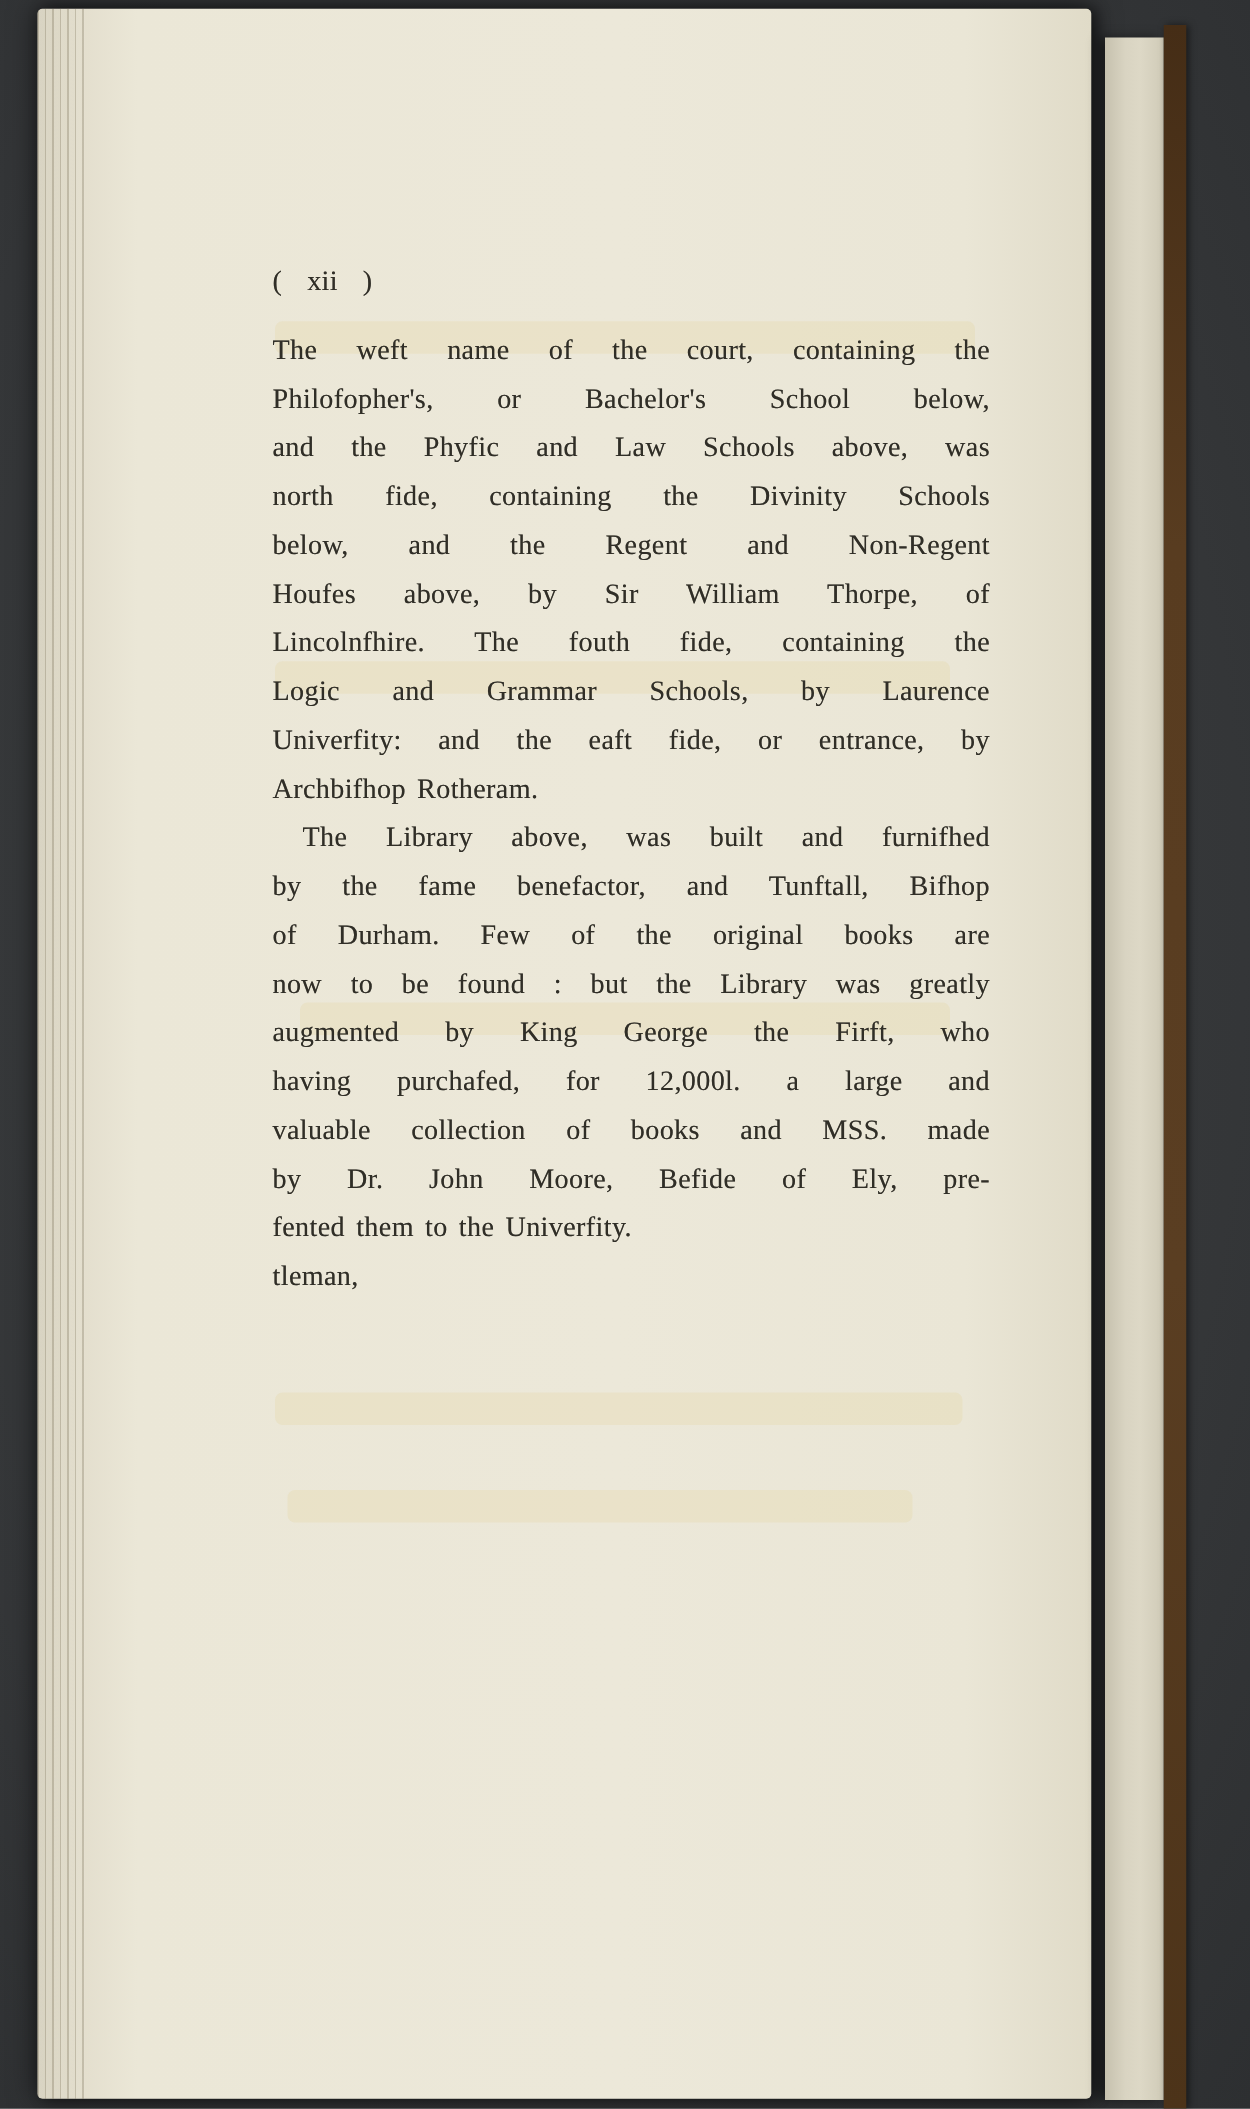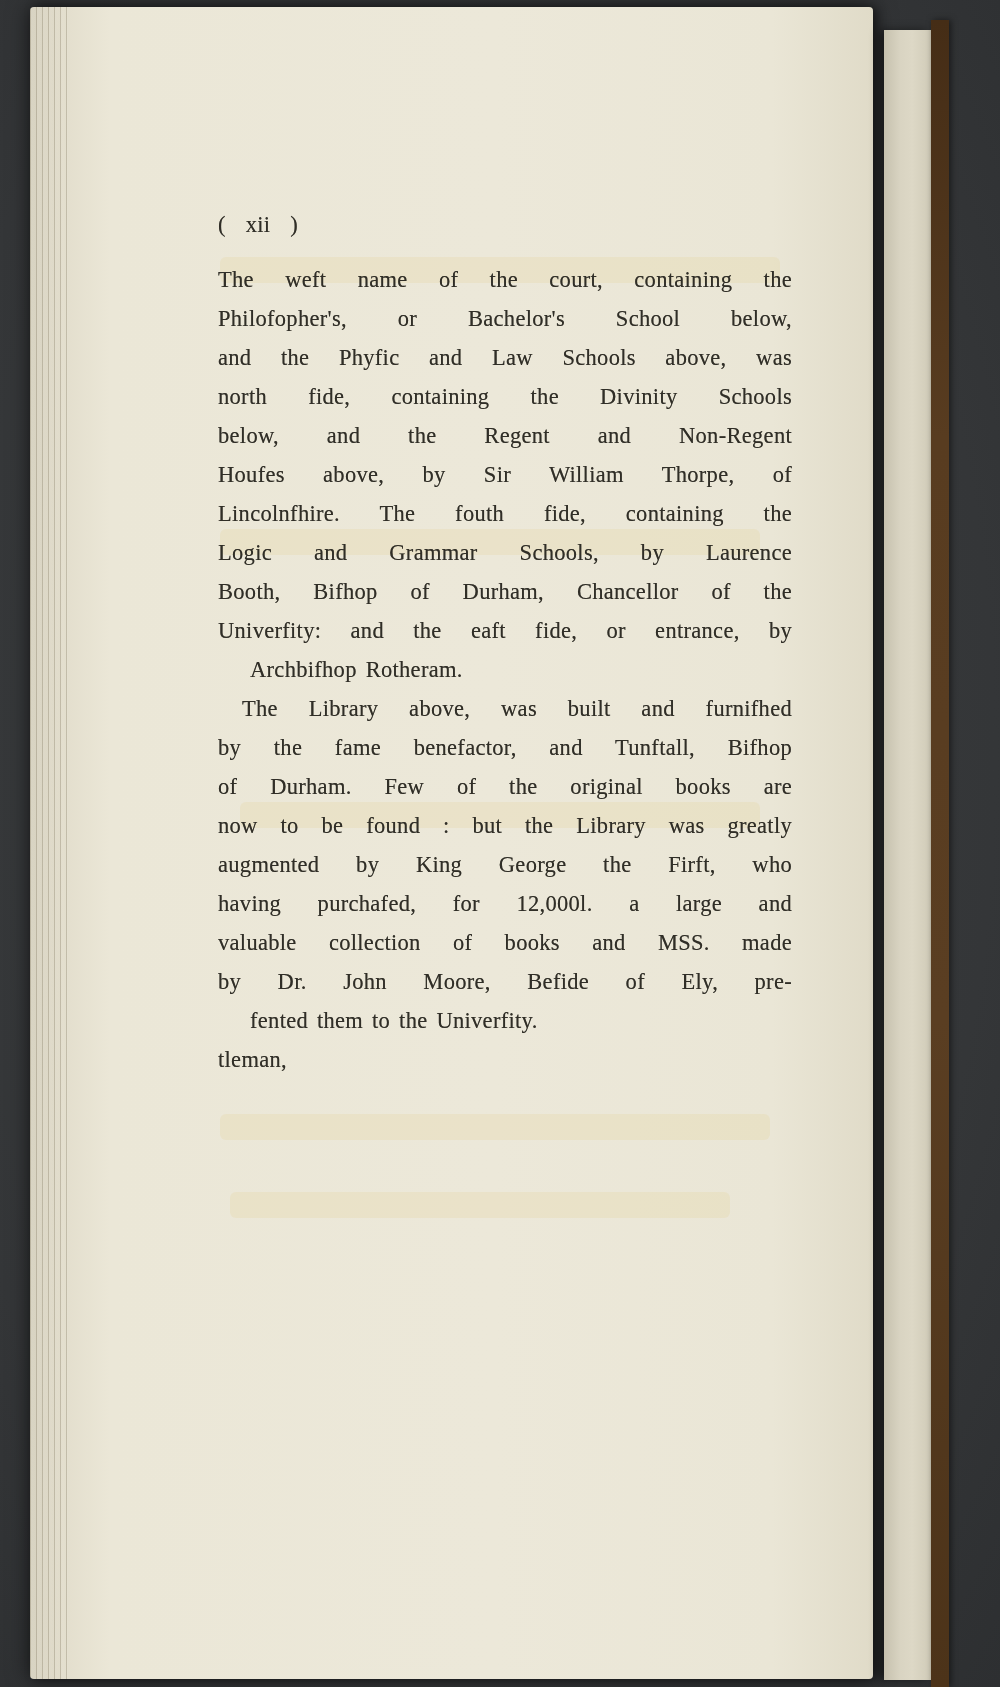--- a/index.html
+++ b/index.html
@@ -24,21 +24,21 @@
   }
   .streak { position:absolute; background:rgba(222,198,120,0.16); border-radius:6px; }
   .text-block {
     position:absolute; left:188px; top:198px; width:574px;
     color:#302e27; font-size:22.5px; line-height:39px;
     letter-spacing:0.3px; word-spacing:3px;
     text-shadow: 0 0 0.5px rgba(48,46,39,0.55);
   }
   .page-num { height:39px; word-spacing:14px; margin-bottom:16px; }
   .line { height:39px; text-align:justify; text-align-last:justify; }
-  .line.last { text-align-last:left;margin-left:32px; }
+  .line.last { text-align-last:left; }
   .line.ind { text-indent:24px; }
   .catchword { height:39px; text-align:left; padding-right:24px; }
   .next-page {
     position:absolute; left:884px; top:30px; width:47px; height:1650px;
     background: linear-gradient(90deg, #c6c1ae 0%, #d9d4c2 35%, #ddd8c6 60%, #d0cbb8 100%);
     box-shadow: -5px 0 9px rgba(0,0,0,0.45);
   }
   .cover-strip {
     position:absolute; left:931px; top:20px; width:18px; height:1667px;
     background: linear-gradient(180deg, #452d16 0%, #583c20 25%, #5a3e22 60%, #4c3319 100%);
@@ -64,21 +64,20 @@
 
       <div>
         <div class="line">The weft name of the court, containing the</div>
         <div class="line">Philofopher's, or Bachelor's School below,</div>
         <div class="line">and the Phyfic and Law Schools above, was</div>
         <div class="line">north fide, containing the Divinity Schools</div>
         <div class="line">below, and the Regent and Non-Regent</div>
         <div class="line">Houfes above, by Sir William Thorpe, of</div>
         <div class="line">Lincolnfhire. The fouth fide, containing the</div>
         <div class="line">Logic and Grammar Schools, by Laurence</div>
-        <div class="line">Booth, Bifhop of Durham, Chancellor of the</div>
         <div class="line">Univerfity: and the eaft fide, or entrance, by</div>
         <div class="line last">Archbifhop Rotheram.</div>
       </div>
 
       <div>
         <div class="line ind">The Library above, was built and furnifhed</div>
         <div class="line">by the fame benefactor, and Tunftall, Bifhop</div>
         <div class="line">of Durham. Few of the original books are</div>
         <div class="line">now to be found : but the Library was greatly</div>
         <div class="line">augmented by King George the Firft, who</div>

